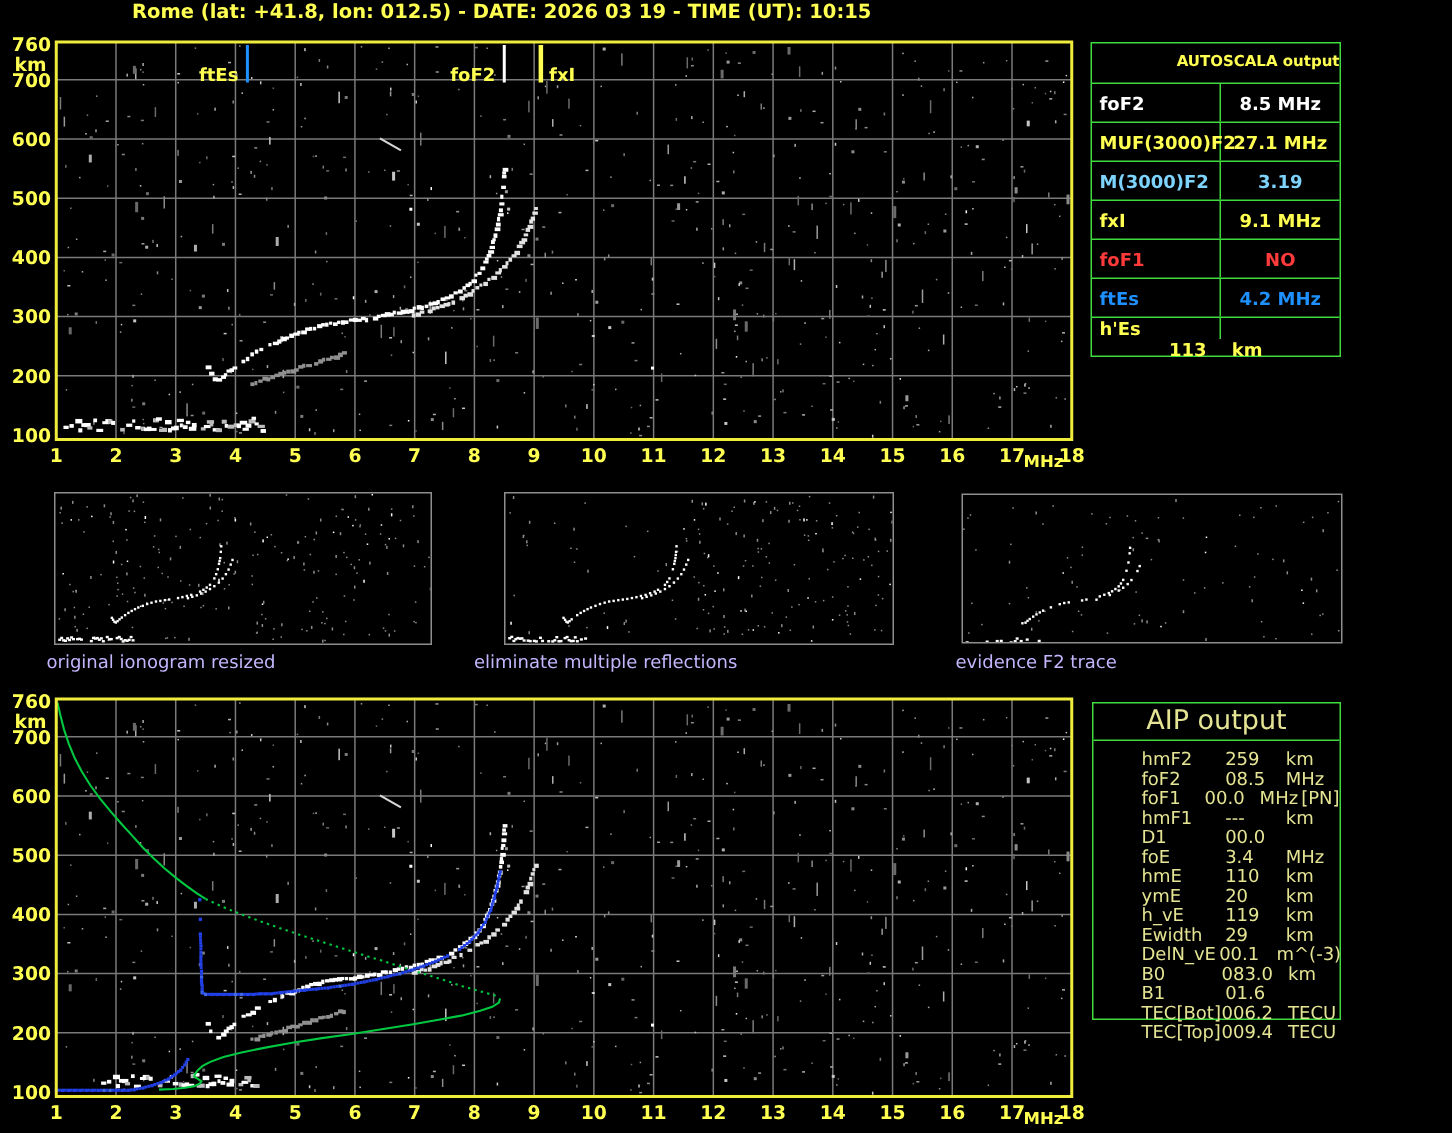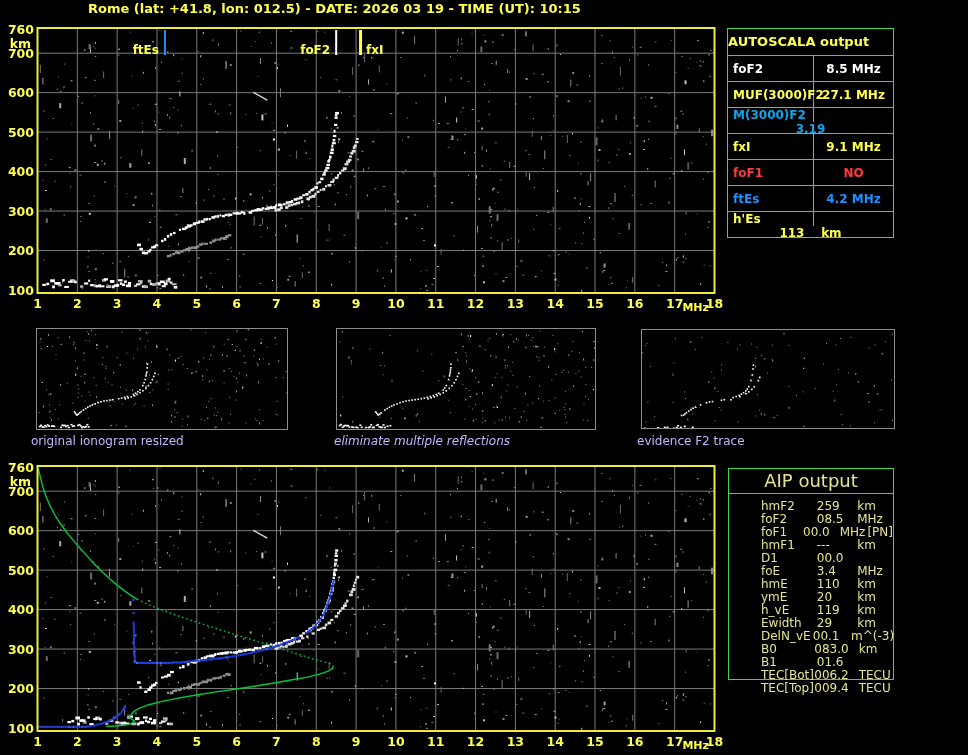--- a/index.html
+++ b/index.html
@@ -10,26 +10,26 @@
   #plot-top{left:0;top:0;width:730px;height:318px;}
   #plot-bottom{left:0;top:452px;width:730px;height:302px;}
   svg text{font-family:"DejaVu Sans",sans-serif;font-weight:bold;fill:#FFFF52;}
   .thumb{position:absolute;border:1px solid #8E8E8E;background:#000;}
   .thumb svg{position:static;}
   #thumb1{left:36px;top:328px;}
   #thumb2{left:336px;top:328px;}
   #thumb3{left:641px;top:329px;}
   .caption{position:absolute;color:#c4b5fd;font-size:12px;text-align:left;width:260px;}
   #cap1{left:31px;top:434px;}
-  #cap2{left:334px;top:434px;font-style:italic;}
+  #cap2{left:316px;top:434px;}
   #cap3{left:637px;top:434px;}
   :root{--green:#3EDB3E;}
   
   #as-table{position:absolute;left:727px;top:28px;width:165px;border:1px solid var(--green);background:#000;}
-  #as-header{height:26px;line-height:26px;text-align:left;color:#FFFF52;font-weight:bold;font-size:13px;}
+  #as-header{height:26px;line-height:26px;text-align:right;color:#FFFF52;font-weight:bold;font-size:10px;}
   .as-row{display:flex;border-top:1px solid var(--green);height:25px;align-items:center;
           font-weight:bold;font-size:12px;}
   .as-label{width:86px;padding-left:5px;align-self:stretch;display:flex;align-items:center;
             border-right:1px solid var(--green);box-sizing:border-box;}
   .as-value{flex:1;text-align:center;white-space:pre;}
   
   #aip-table{position:absolute;left:728px;top:468px;width:164px;height:210px;border:1px solid var(--green);
              background:transparent;color:#E4E494;font-size:12px;}
   #aip-header{height:24px;line-height:24px;text-align:center;border-bottom:1px solid var(--green);font-size:18px;}
   #aip-rows{padding-top:6px;}
@@ -2748,21 +2748,21 @@
     <div id="as-rows">
 
     <div class="as-row" style="color: rgb(255, 255, 255);">
           <span class="as-label">foF2</span>
           <span class="as-value">8.5 MHz</span>
         </div>
         <div class="as-row" style="color: rgb(255, 255, 82);">
           <span class="as-label">MUF(3000)F2</span>
           <span class="as-value">27.1 MHz</span>
         </div>
-        <div class="as-row" style="color: #0ea5e9; flex-direction: column;">
+        <div class="as-row" style="color: #7dd3fc;">
           <span class="as-label">M(3000)F2</span>
           <span class="as-value">3.19</span>
         </div>
         <div class="as-row" style="color: rgb(255, 255, 82);">
           <span class="as-label">fxI</span>
           <span class="as-value">9.1 MHz</span>
         </div>
         <div class="as-row" style="color: rgb(255, 58, 58);">
           <span class="as-label">foF1</span>
           <span class="as-value">NO</span>

